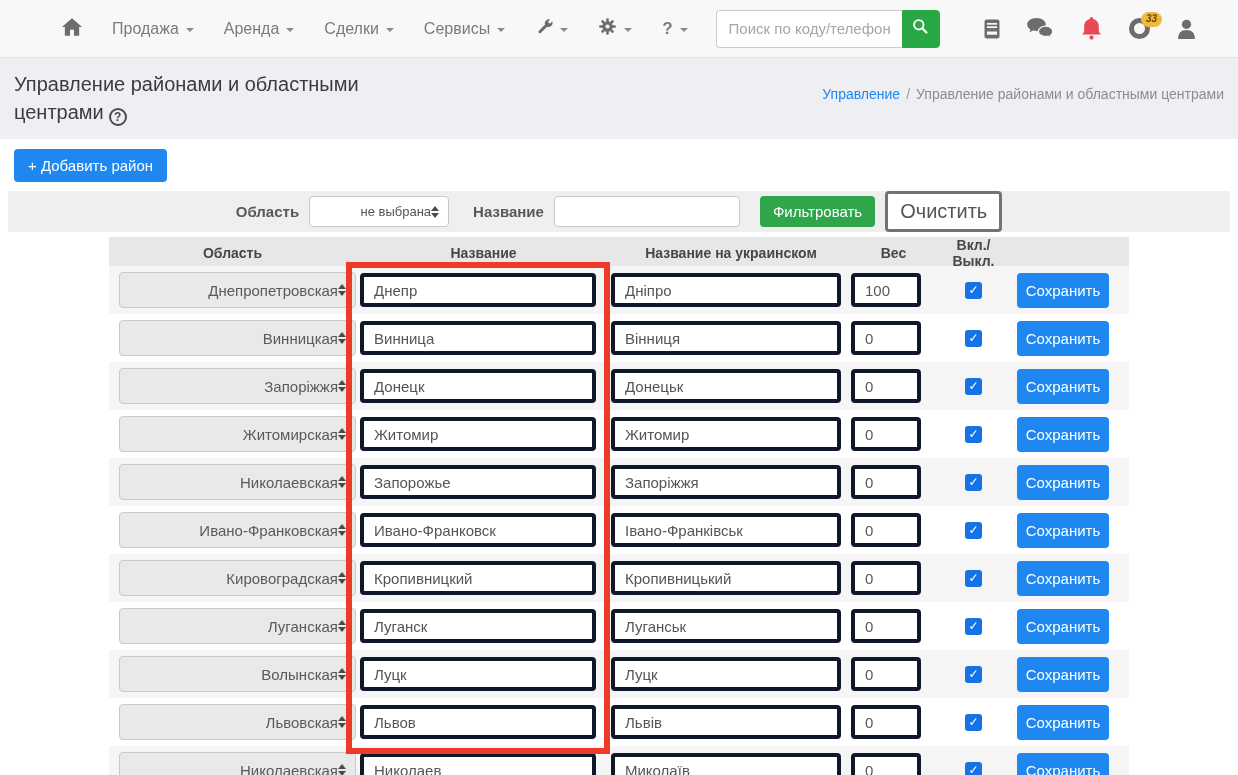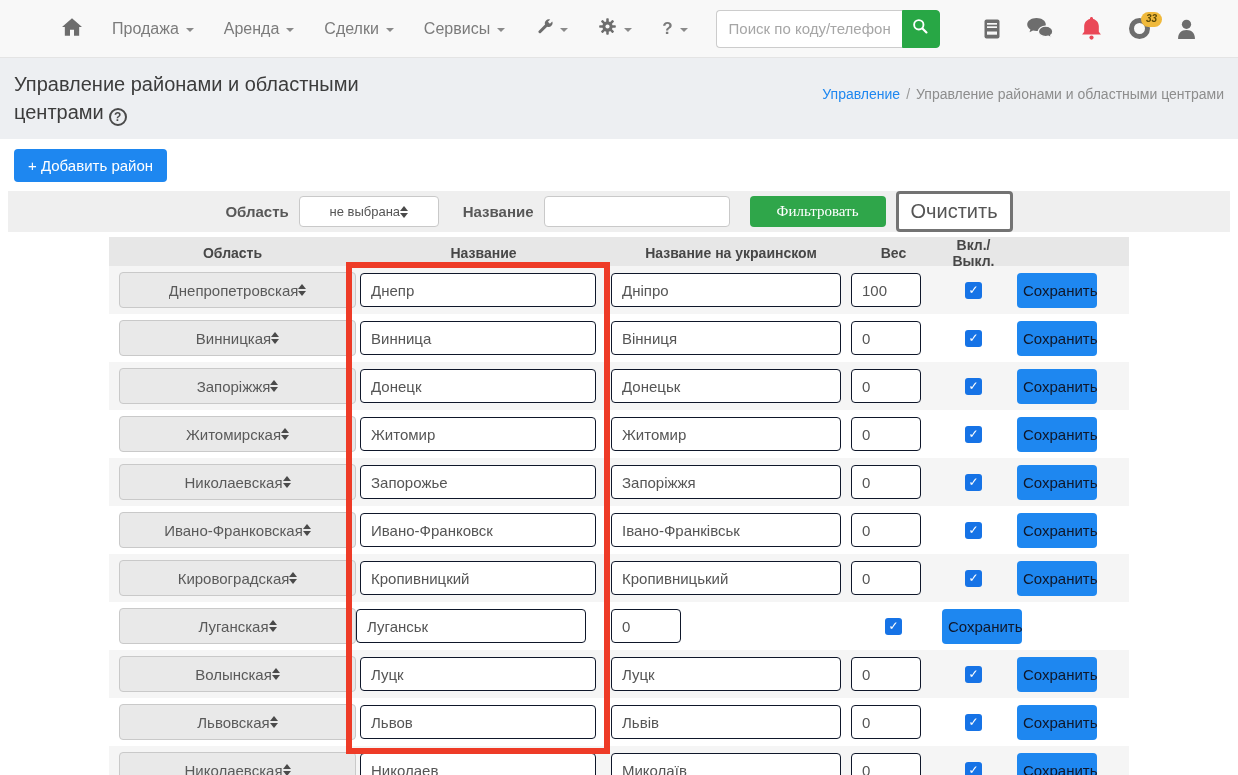--- a/index.html
+++ b/index.html
@@ -56,63 +56,63 @@
     background:#1e87f0; color:#fff; border:none; border-radius:4px;
     font-size:15px; padding:8px 14px; cursor:pointer; font-family:inherit;
   }
   .filter-bar {
     margin:0 8px; height:41px; background:#efefef;
     display:flex; align-items:center; justify-content:center; gap:10px;
   }
   .filter-label { font-weight:bold; color:#585858; font-size:15px; }
   .select-box {
     background:#fff; border:1px solid #c9c9c9; border-radius:4px;
-    display:flex; align-items:center; justify-content:center;
+    display:flex; align-items:center; justify-content:flex-end;
     padding:0 9px; color:#555; cursor:pointer;
   }
   .filter-select { width:140px; height:31px; font-size:13px; margin-right:14px; }
   .updown { display:flex; flex-direction:column; align-items:center; gap:2px; }
   .tri-up { width:0; height:0; border-left:4px solid transparent; border-right:4px solid transparent; border-bottom:5px solid #4a4a4a; display:block; }
   .tri-down { width:0; height:0; border-left:4px solid transparent; border-right:4px solid transparent; border-top:5px solid #4a4a4a; display:block; }
   .filter-input {
     width:186px; height:31px; border:1px solid #c9c9c9; border-radius:4px;
     padding:0 10px; font-size:15px; color:#555; outline:none; font-family:inherit;
   }
   .btn-filter {
     background:#2fa64a; color:#fff; border:none; border-radius:4px;
-    font-size:15px; padding:7px 27px; margin-left:10px; cursor:pointer; font-family:Liberation Serif, serif;
+    font-size:15px; padding:7px 13px; margin-left:10px; cursor:pointer; font-family:Liberation Sans, sans-serif;
   }
   .btn-clear {
     background:#fff; color:#555; border:3px solid #737373; border-radius:4px;
     font-size:20px; padding:6px 12px; cursor:pointer; font-family:inherit;
   }
   
   .table-wrap { width:1020px; margin:5px auto 0; }
   .thead, .trow { display:grid; grid-template-columns:247px 255px 240px 85px 75px 118px; align-items:center; }
   .thead { background:#e7e7e7; height:29px; font-size:14px; font-weight:bold; color:#474747; }
   .thead .th { text-align:center; }
   .trow { height:48px; }
   .trow.odd { background:#f5f5f5; }
   .trow.even { background:#ffffff; }
   .cell { display:flex; align-items:center; }
   .region-select { width:247px; height:36px; margin-left:10px; font-size:15px; color:#5a5a5a; background:#e9e9e9; }
   .region-select .select-label { overflow:hidden; white-space:nowrap; }
   .txt {
-    height:34px; border:1px solid #0f172a; border-radius:4px; padding:0 10px;
+    height:34px; border:4px solid #0f172a; border-radius:4px; padding:0 10px;
     font-size:15px; color:#555; outline:none; background:#fff; font-family:inherit;
   }
   .name-in { width:236px; margin-left:4px; }
   .ua-in { width:230px; }
   .weight-in { width:70px; }
   .checkbox {
     width:17px; height:17px; background:#1673e6; border-radius:3px; margin:0 auto;
     color:#fff; font-size:12px; display:flex; align-items:center; justify-content:center; cursor:pointer;
   }
   .btn-save {
-    width:80px; height:35px; margin-left:6px; background:#1e87f0; color:#0f172a;
+    width:92px; height:35px; margin-left:6px; background:#1e87f0; color:#ffffff;
     border:none; border-radius:4px; font-size:15px; cursor:pointer; font-family:inherit;
   }
   
   .highlight-box {
     position:absolute; left:346px; top:262px; width:264px; height:492px;
     border:6px solid #ee3b27; pointer-events:none; z-index:20;
   }
 </style>
 </head>
 <body>
@@ -441,20 +441,23 @@
         <div class="cell">
           <span class="select-box region-select">
             <span class="select-label">Луганская</span>
             <span class="updown">
               <i class="tri-up"></i>
               <i class="tri-down"></i>
             </span>
           </span>
         </div>
         <div class="cell">
+          <input class="txt name-in" value="Луганск" style="">
+        </div>
+        <div class="cell">
           <input class="txt ua-in" value="Луганськ" style="">
         </div>
         <div class="cell">
           <input class="txt weight-in" value="0" style="">
         </div>
         <div class="cell" style="justify-content: center;">
           <span class="checkbox">✓</span>
         </div>
         <div class="cell">
           <button class="btn-save">Сохранить</button>

